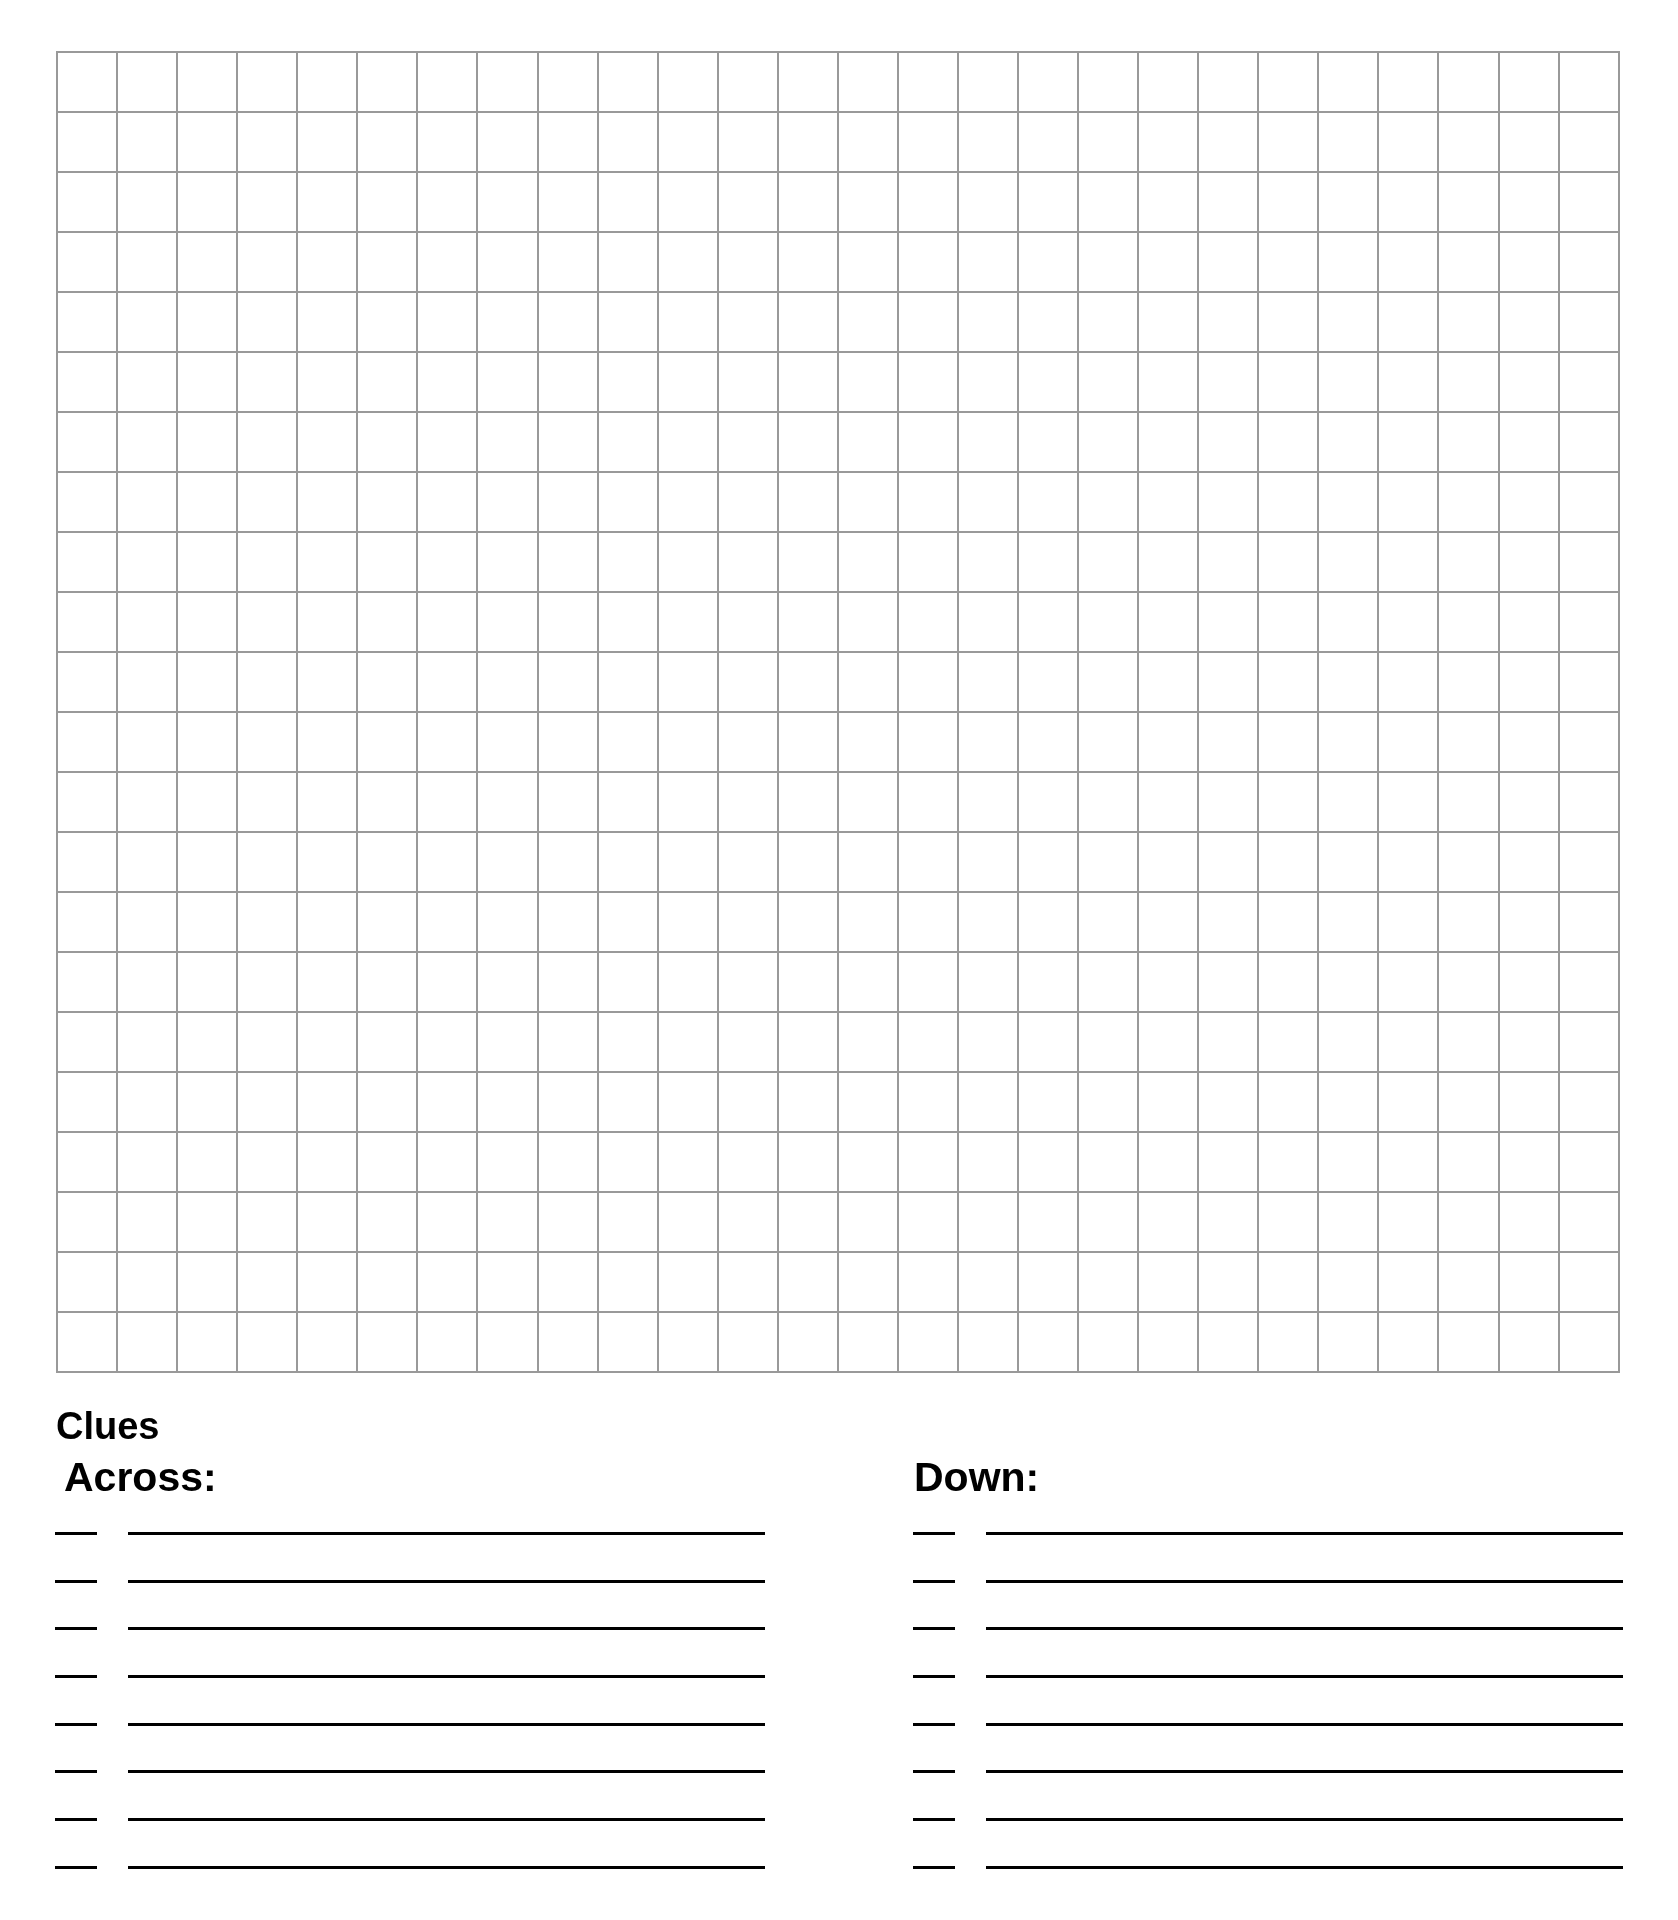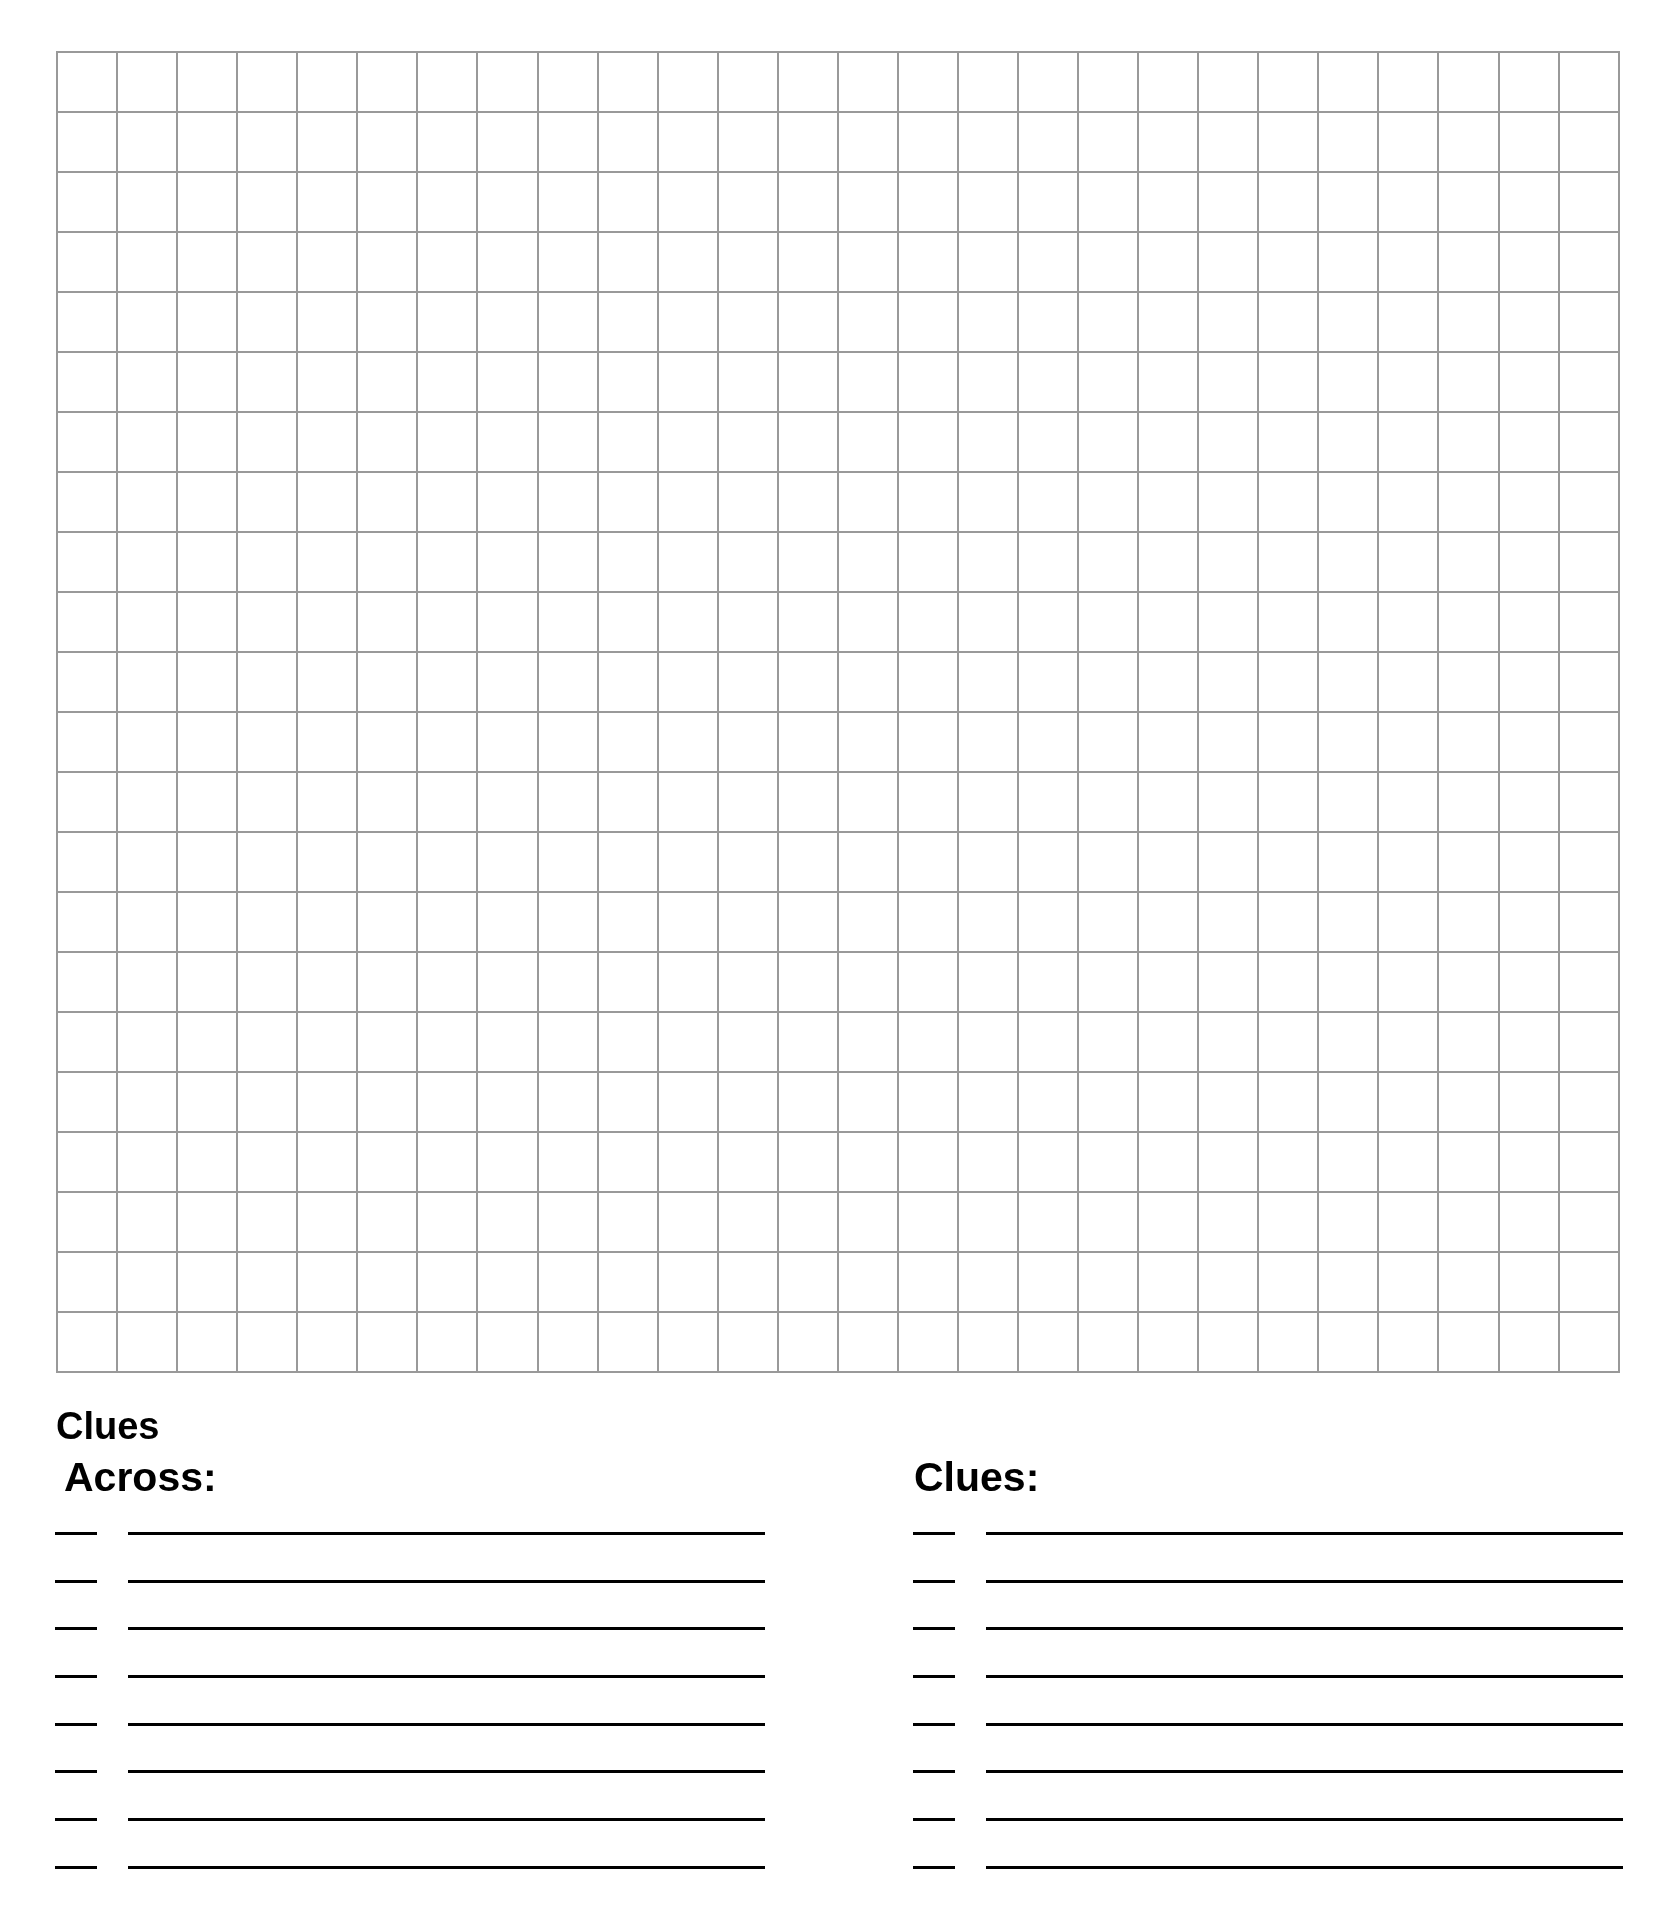--- a/index.html
+++ b/index.html
@@ -701,21 +701,21 @@
           <td></td>
           <td></td>
         </tr>
       </tbody>
   </table>
 
   <div class="clues-heading">Clues</div>
 
   <div class="col-label across">Across:</div>
 
-  <div class="col-label down">Clues:</div>
+  <div class="col-label down">Down:</div>
 
   <div class="clue-lines across">
       <div class="clue-row">
         <span class="num-blank"></span>
         <span class="text-blank"></span>
       </div>
       <div class="clue-row">
         <span class="num-blank"></span>
         <span class="text-blank"></span>
       </div>

